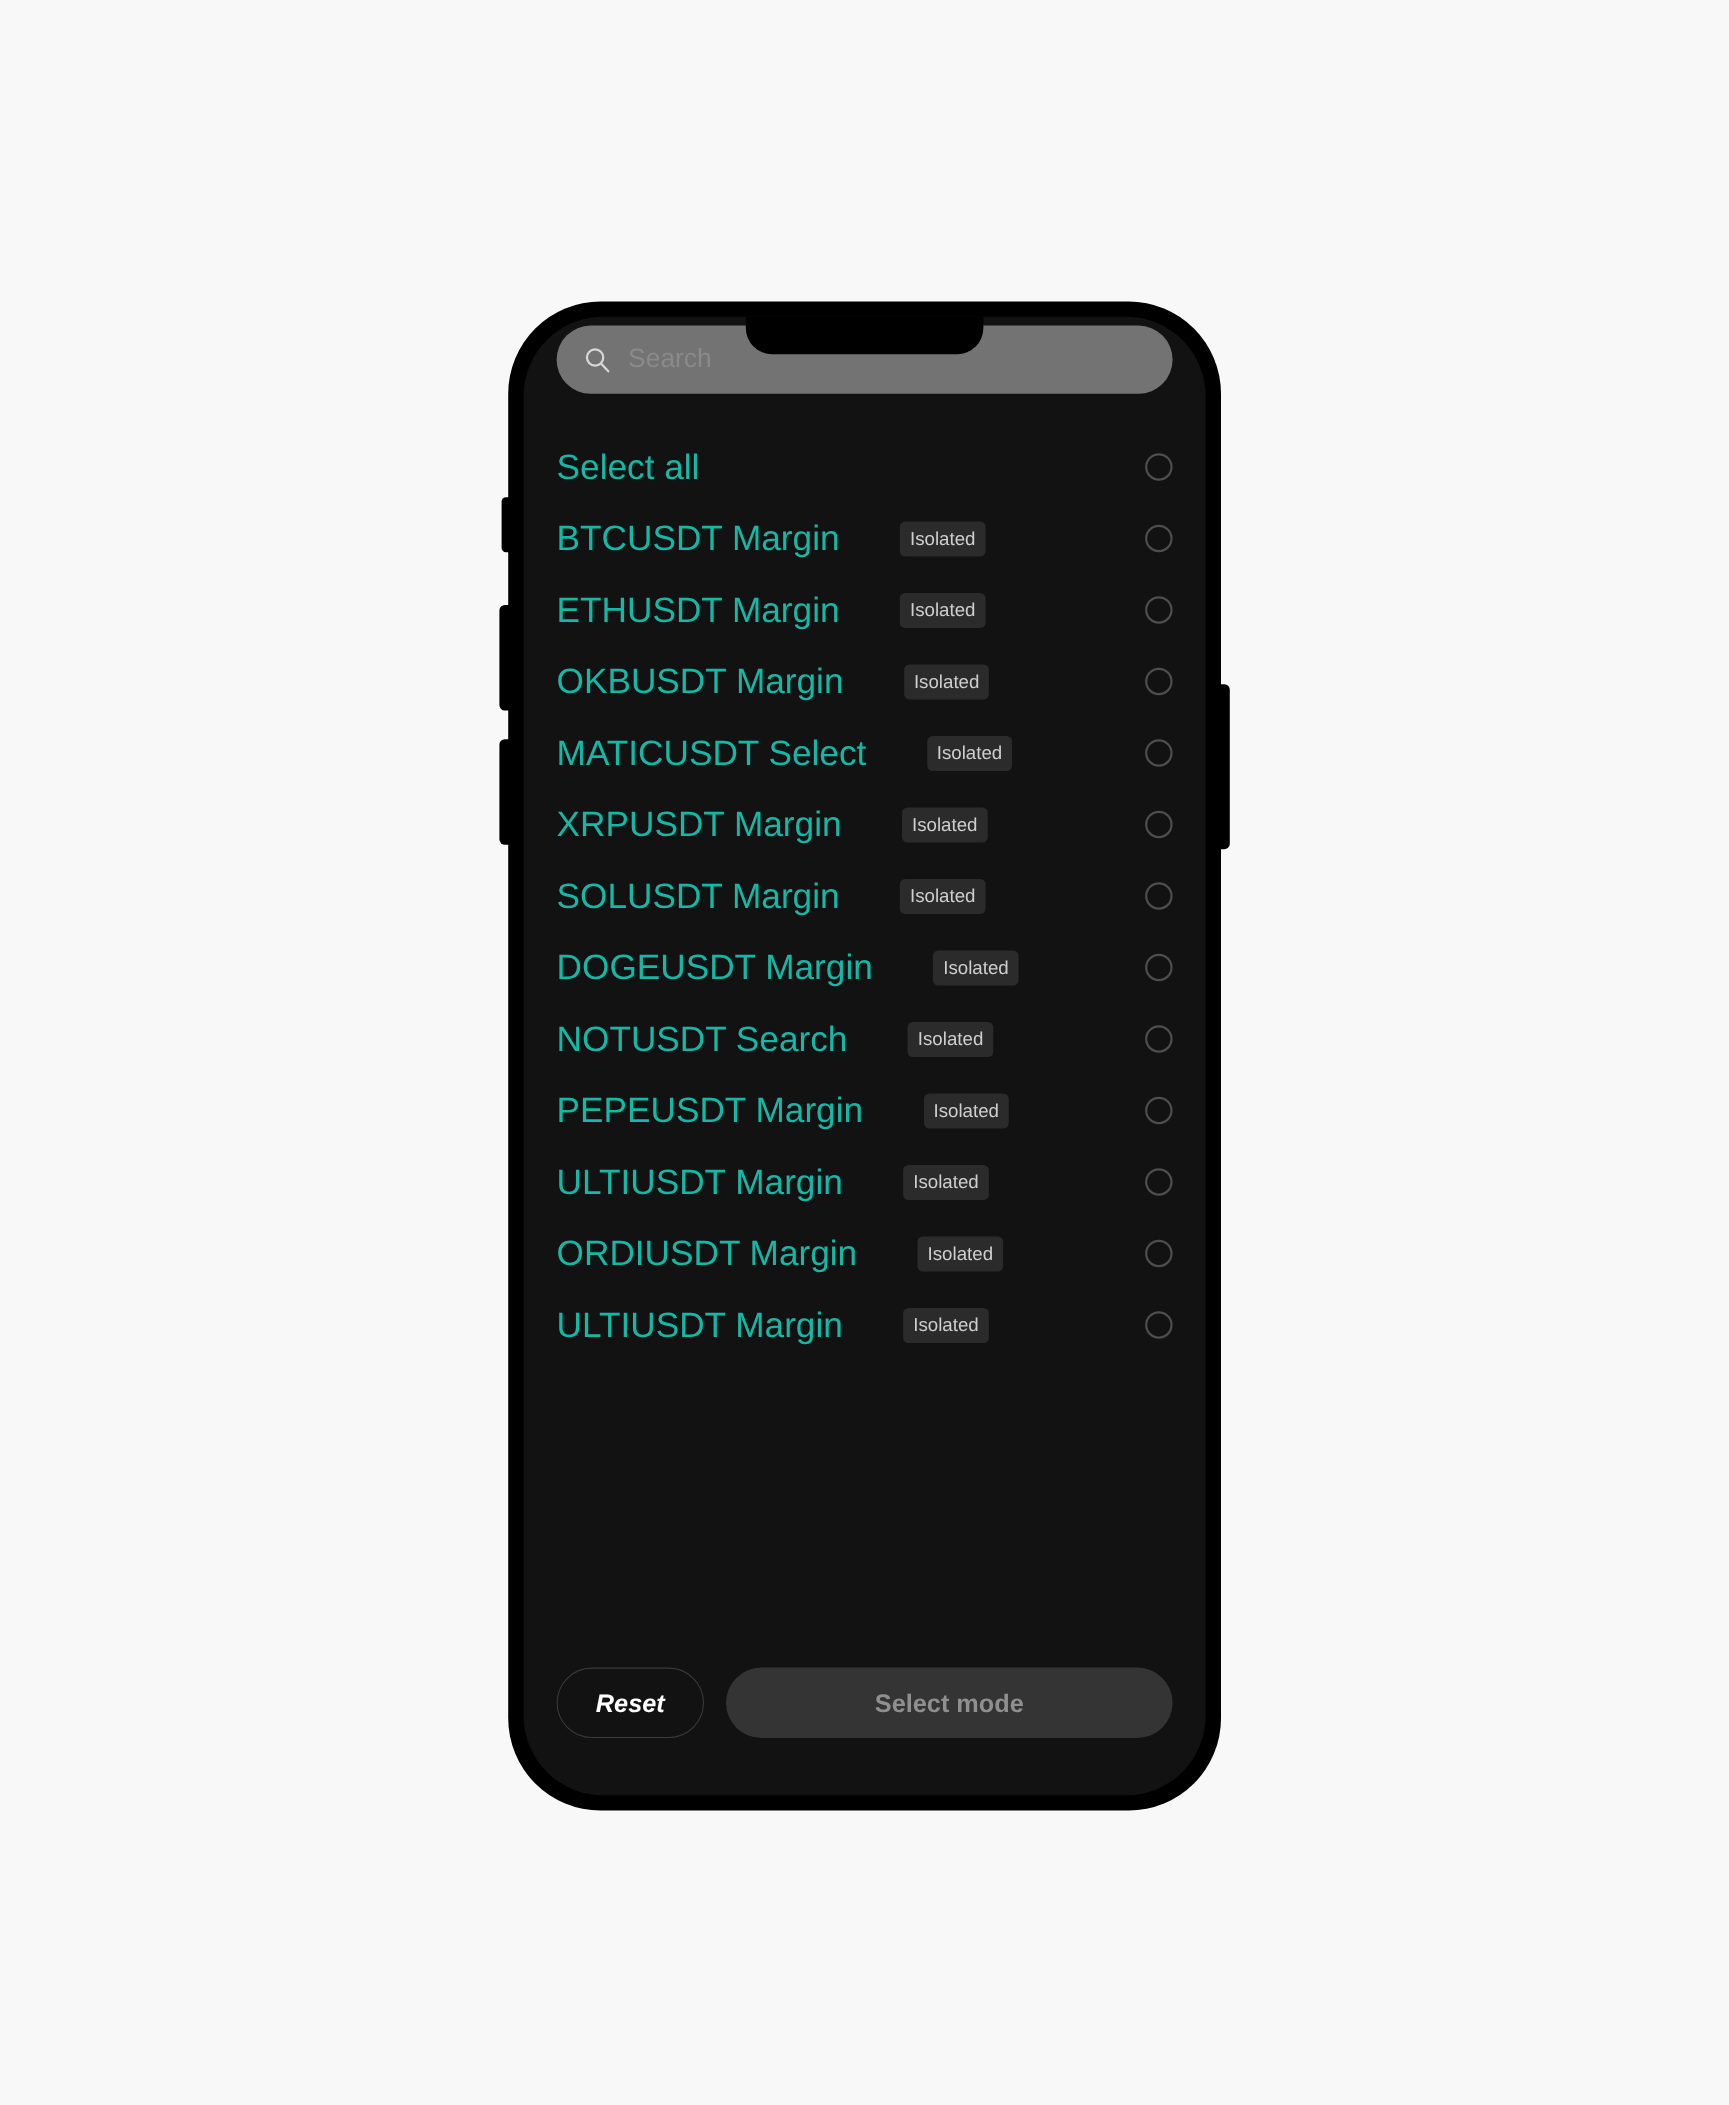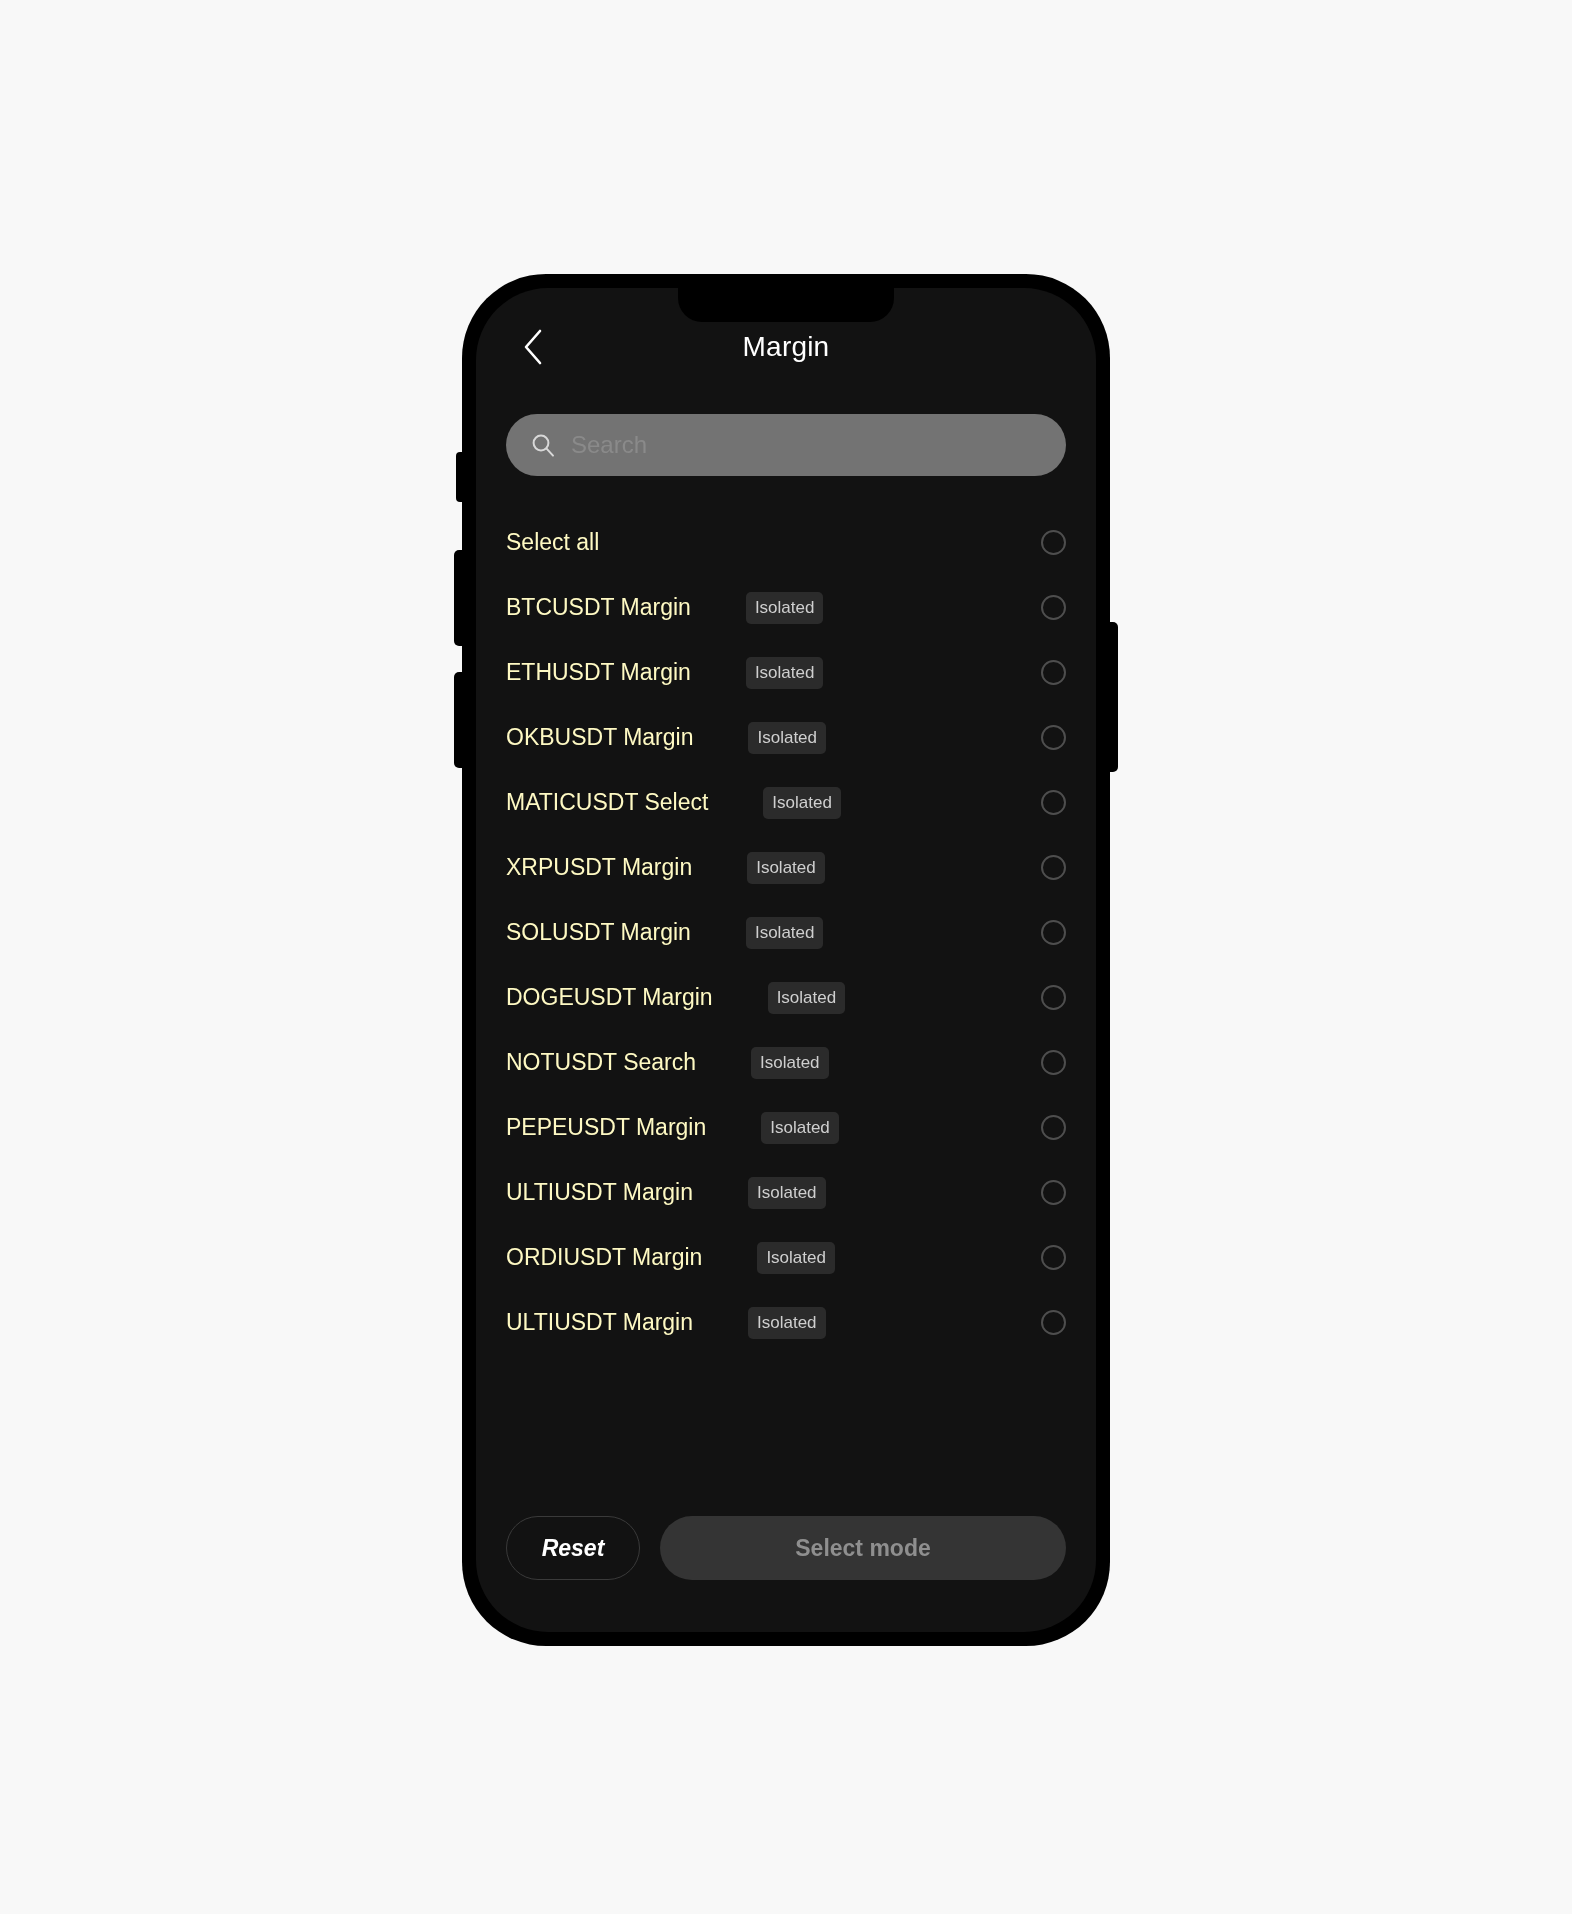--- a/index.html
+++ b/index.html
@@ -136,22 +136,22 @@
     cursor: pointer;
   }
   .row-left {
     display: flex;
     align-items: center;
     gap: 14px;
     flex: 1 1 auto;
     min-width: 0;
   }
   .row-label {
-    color: #fef9c3;
-    font-size: 23px;
+    color: #14b8a6;
+    font-size: 32px;
     font-weight: 400;
     white-space: nowrap;
   }
   .badge {
     display: inline-block;
     background: #2b2b2b;
     color: #cfcfcf;
     font-size: 17px;
     line-height: 1;
     padding: 7px 9px 8px 9px;
@@ -213,28 +213,20 @@
 
     <div class="side-btn btn-silent"></div>
     <div class="side-btn btn-volup"></div>
     <div class="side-btn btn-voldn"></div>
     <div class="side-btn btn-power"></div>
 
     <div class="screen">
 
       <div class="notch"></div>
 
-      <div class="navbar">
-        <div class="back-btn">
-          <svg width="22" height="38" viewBox="0 0 22 38" fill="none" stroke="#ffffff" stroke-width="2.6" stroke-linecap="round" stroke-linejoin="round">
-            <polyline points="18,3 4,19 18,35"></polyline>
-          </svg>
-        </div>
-        <div class="nav-title">Margin</div>
-      </div>
 
       <div class="search-wrap">
         <div class="search-box">
           <span class="search-icon">
             <svg width="26" height="26" viewBox="0 0 26 26" fill="none" stroke="#d8d8d8" stroke-width="2" stroke-linecap="round">
               <circle cx="11" cy="11" r="7.4"></circle>
               <line x1="16.6" y1="16.6" x2="23" y2="23.6"></line>
             </svg>
           </span>
           <input class="search-input" type="text" placeholder="Search" style="">

